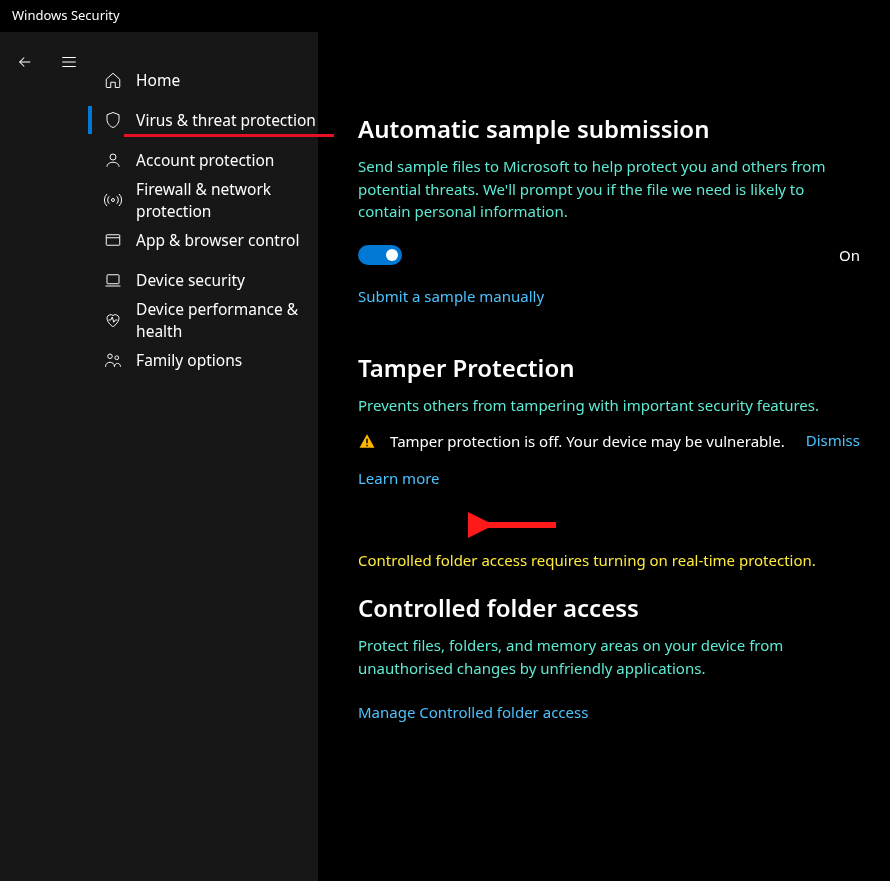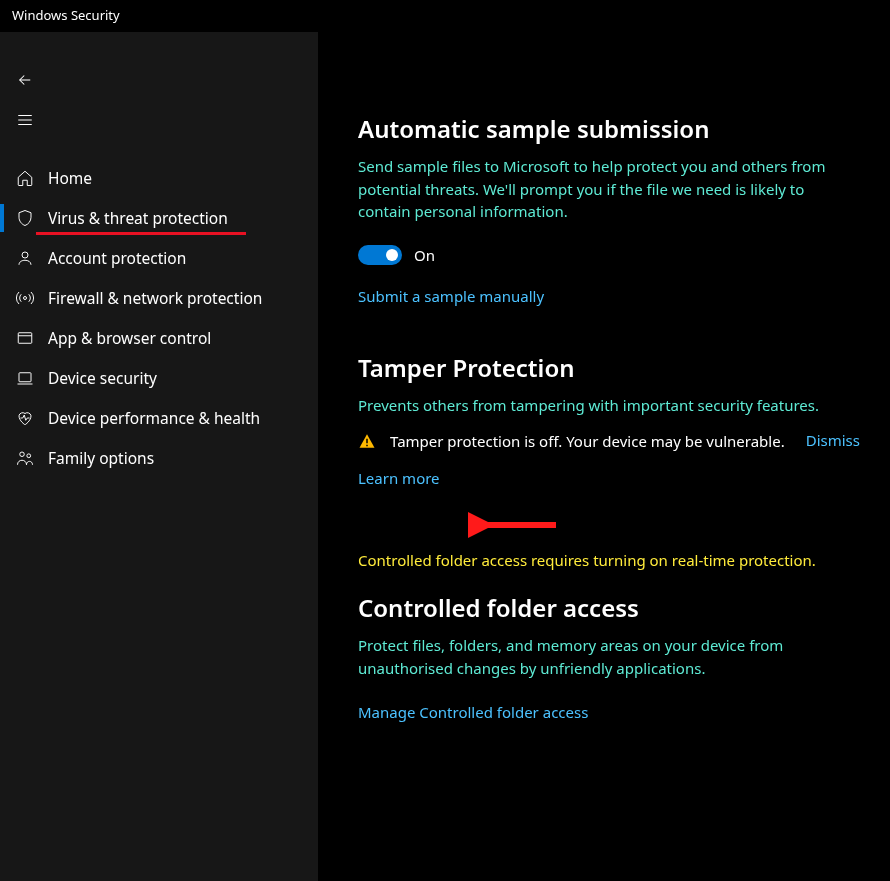--- a/index.html
+++ b/index.html
@@ -20,22 +20,22 @@
   }
   .main {
     display: flex;
     flex: 1;
     height: calc(881px - 32px);
   }
   .sidebar {
     width: 318px;
     background: #171717;
     display: flex;
-    flex-direction: column;
-    padding-top: 28px;
+    flex-direction: row;
+    padding-top: 10px;
   }
   .sidebar-btn {
     height: 40px;
     display: flex;
     align-items: center;
     padding-left: 16px;
     cursor: default;
   }
   .sidebar-btn.icon-only { width: 48px; }
   .nav-list { margin-top: 18px; }
@@ -88,20 +88,21 @@
   .section p.desc {
     font-size: 15px;
     color: #5eead4;
     line-height: 1.5;
     margin-bottom: 22px;
   }
   .toggle-row {
     display: flex;
     align-items: center;
     margin-bottom: 20px;
+    justify-content: space-between;
   }
   .toggle {
     width: 44px;
     height: 20px;
     border-radius: 10px;
     position: relative;
     margin-right: 12px;
     cursor: pointer;
   }
   .toggle.on { background: #0078d4; }

